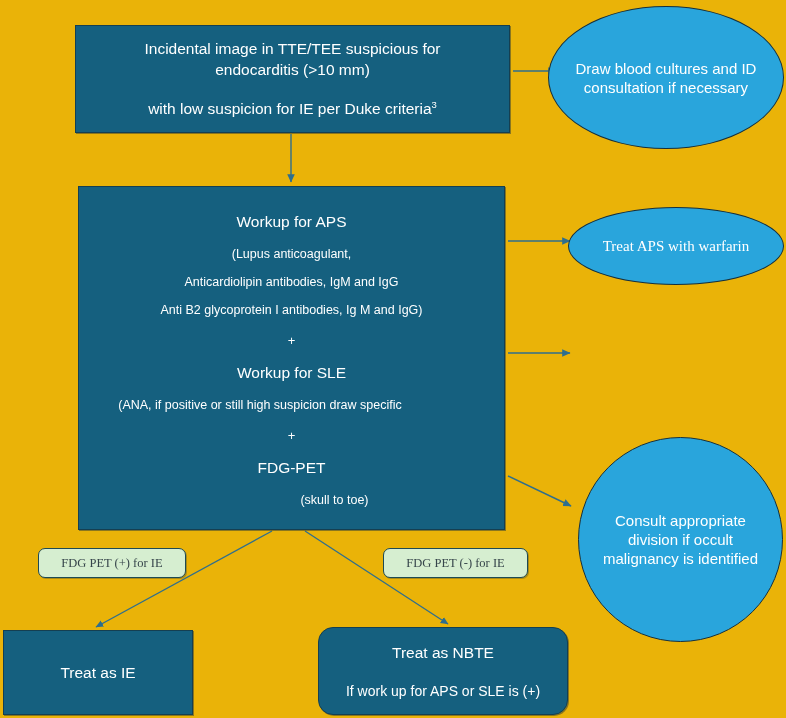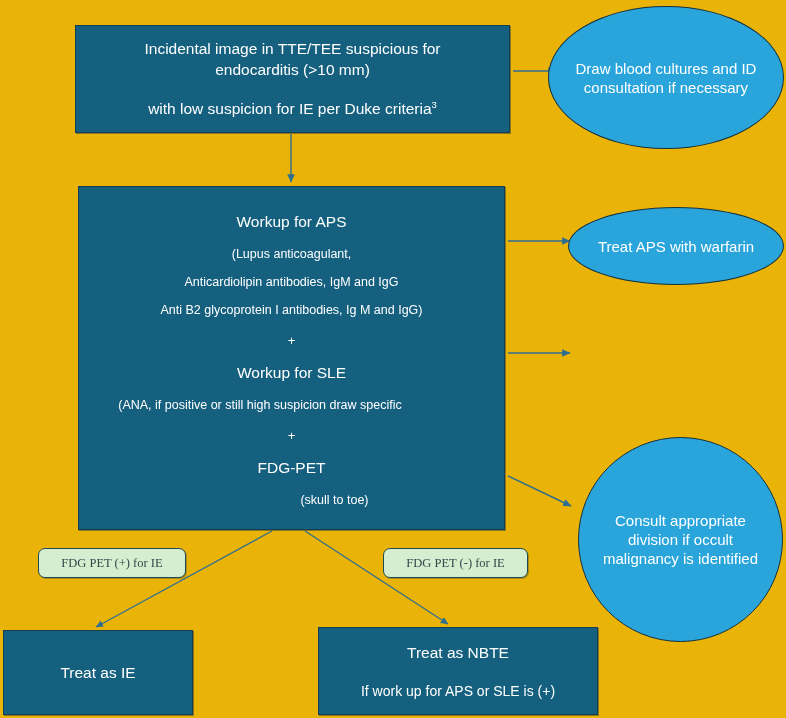--- a/index.html
+++ b/index.html
@@ -65,24 +65,24 @@
     color: #36454a;
     font-family: "Liberation Serif", serif;
     font-size: 12.5px;
     box-shadow: 1px 1px 0 rgba(20,45,60,0.3);
   }
 
   
   #node-top      { left: 75px;  top: 25px;  width: 435px; height: 108px; }
   #node-workup   { left: 78px;  top: 186px; width: 427px; height: 344px; }
   #node-treat-ie { left: 3px;   top: 630px; width: 190px; height: 85px; }
-  #node-treat-nbte { left: 318px; top: 627px; width: 280px; height: 88px; }
+  #node-treat-nbte { left: 318px; top: 627px; width: 250px; height: 88px; border-radius: 15px; }
 
   #ell-blood  { left: 548px; top: 6px;   width: 236px; height: 143px; font-size: 15px; line-height: 19px; }
-  #ell-aps    { left: 568px; top: 207px; width: 216px; height: 78px;  font-size: 15px; line-height: 19px; }
+  #ell-aps    { left: 568px; top: 207px; width: 216px; height: 78px;  font-size: 15px; line-height: 19px; font-family: Liberation Serif, serif; }
   #ell-sle    { left: 568px; top: 300px; width: 216px; height: 117px; font-size: 15px; line-height: 19px; }
   #ell-malig  { left: 578px; top: 437px; width: 205px; height: 205px; font-size: 15px; line-height: 19px; }
 
   #tag-pos { left: 38px;  top: 548px; width: 148px; height: 30px; }
   #tag-neg { left: 383px; top: 548px; width: 145px; height: 30px; }
 
   
   .t-lg   { font-size: 15.5px; line-height: 21px; }
   .t-md   { font-size: 14px;   line-height: 20px; }
   .t-sm   { font-size: 12.5px; line-height: 20px; }

